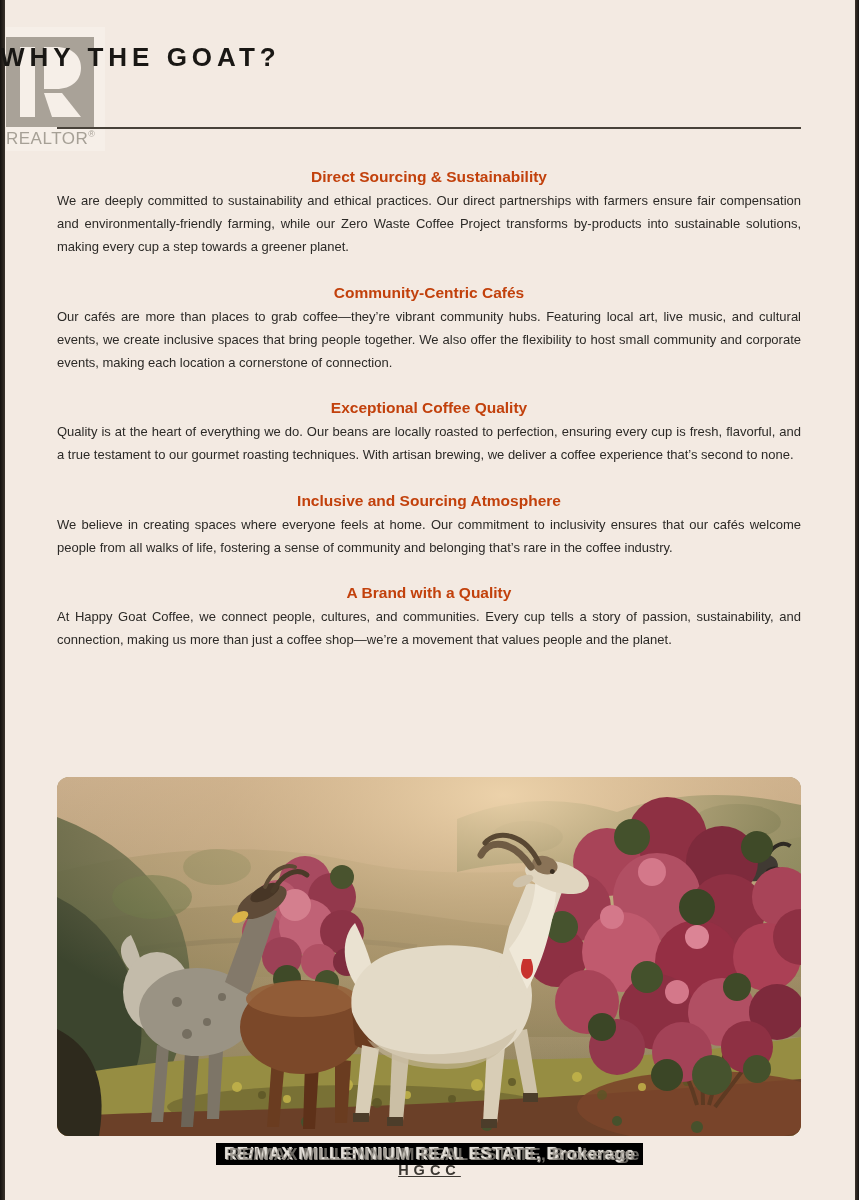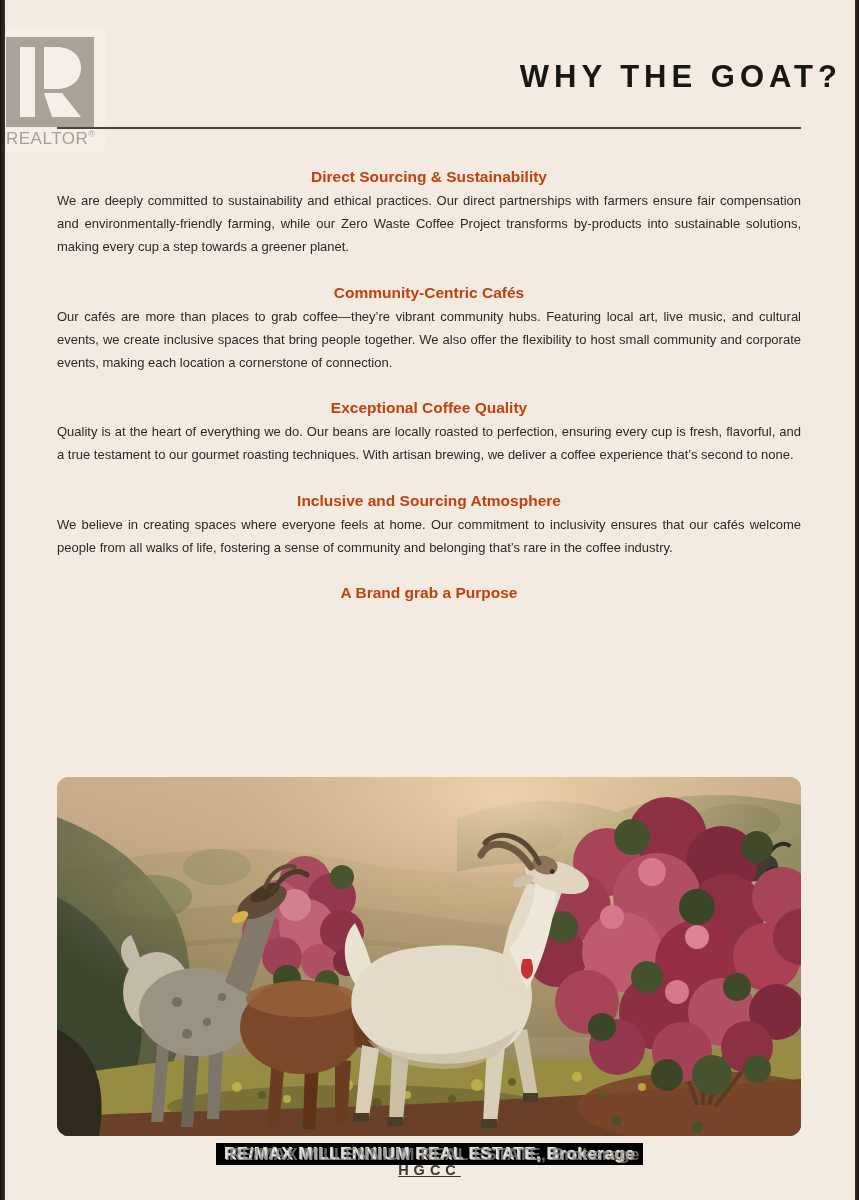--- a/index.html
+++ b/index.html
@@ -8,22 +8,22 @@
   .edge{position:absolute;top:0;bottom:0;}
   .edge-left{left:0;width:5px;background:linear-gradient(90deg,#14110e,#3a332c);}
   .edge-right{right:0;width:4px;background:linear-gradient(90deg,#3a332c,#14110e);}
 
   .logo-badge{position:absolute;left:6px;top:0;width:99px;height:124px;background:#f6efe8;
               display:flex;flex-direction:column;margin-top:27px;}
   .logo-mark{margin-top:10px;}
   .realtor-line{color:#a6a096;font-size:17px;letter-spacing:.5px;margin-top:2px;white-space:nowrap;}
   .realtor-line sup{font-size:9px;}
 
-  .page-title{position:absolute;top:42px;left:0;right:0;margin:17px;text-align:right;
-              font-size:31px;font-weight:bold;letter-spacing:5px;color:#191714;}
+  .page-title{position:absolute;top:42px;left:0;right:0;margin:0;text-align:left;
+              font-size:26px;font-weight:bold;letter-spacing:5px;color:#191714;}
   .rule{position:absolute;top:127px;left:57px;width:744px;height:2px;background:#48423a;}
 
   .content{position:absolute;top:168px;left:57px;width:744px;color:#2c2a27;}
   .content section{margin-bottom:25px;}
   .content h2{margin:0 0 3px 0;font-size:15.5px;text-align:center;color:#c2410c;}
   .content p{margin:0;font-size:13px;line-height:23.2px;text-align:justify;}
 
   .photo{position:absolute;top:777px;left:57px;width:744px;height:359px;border-radius:12px;
          overflow:hidden;background:#a8946f;}
   .photo svg{display:block;width:100%;height:100%;}
@@ -68,21 +68,22 @@
     </section>
     <section>
       <h2>Exceptional Coffee Quality</h2>
       <p>Quality is at the heart of everything we do. Our beans are locally roasted to perfection, ensuring every cup is fresh, flavorful, and a true testament to our gourmet roasting techniques. With artisan brewing, we deliver a coffee experience that’s second to none.</p>
     </section>
     <section>
       <h2>Inclusive and Sourcing Atmosphere</h2>
       <p>We believe in creating spaces where everyone feels at home. Our commitment to inclusivity ensures that our cafés welcome people from all walks of life, fostering a sense of community and belonging that’s rare in the coffee industry.</p>
     </section>
     <section>
-      <h2>A Brand grab a Purpose</h2>
+      <h2>A Brand with a Quality</h2>
+      <p>At Happy Goat Coffee, we connect people, cultures, and communities. Every cup tells a story of passion, sustainability, and connection, making us more than just a coffee shop—we’re a movement that values people and the planet.</p>
     </section>
   </div>
 
   <figure class="photo" style="margin:0">
     <svg viewBox="0 0 744 359" preserveAspectRatio="none">
       <defs>
         <linearGradient id="sky" x1="0" y1="0" x2="0" y2="1">
           <stop offset="0" stop-color="#c6ab8a"></stop>
           <stop offset="0.45" stop-color="#ab9671"></stop>
           <stop offset="1" stop-color="#8b815c"></stop>

